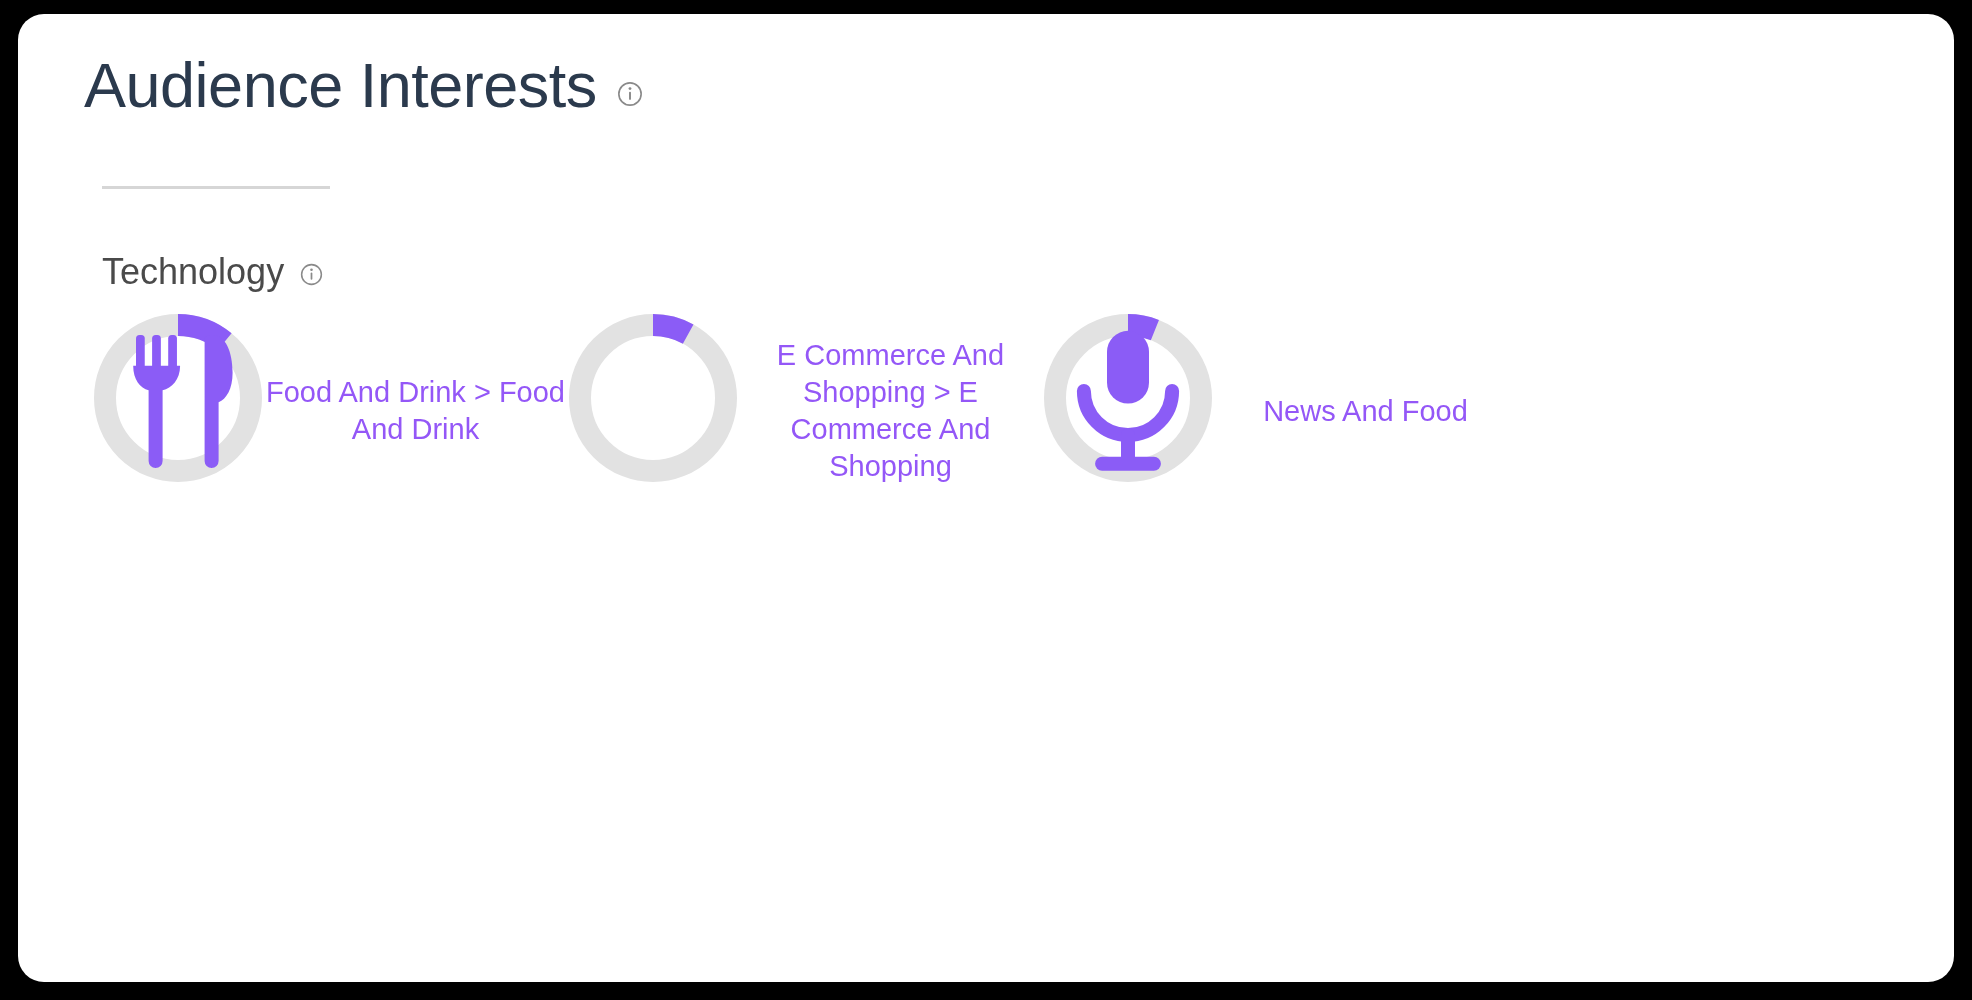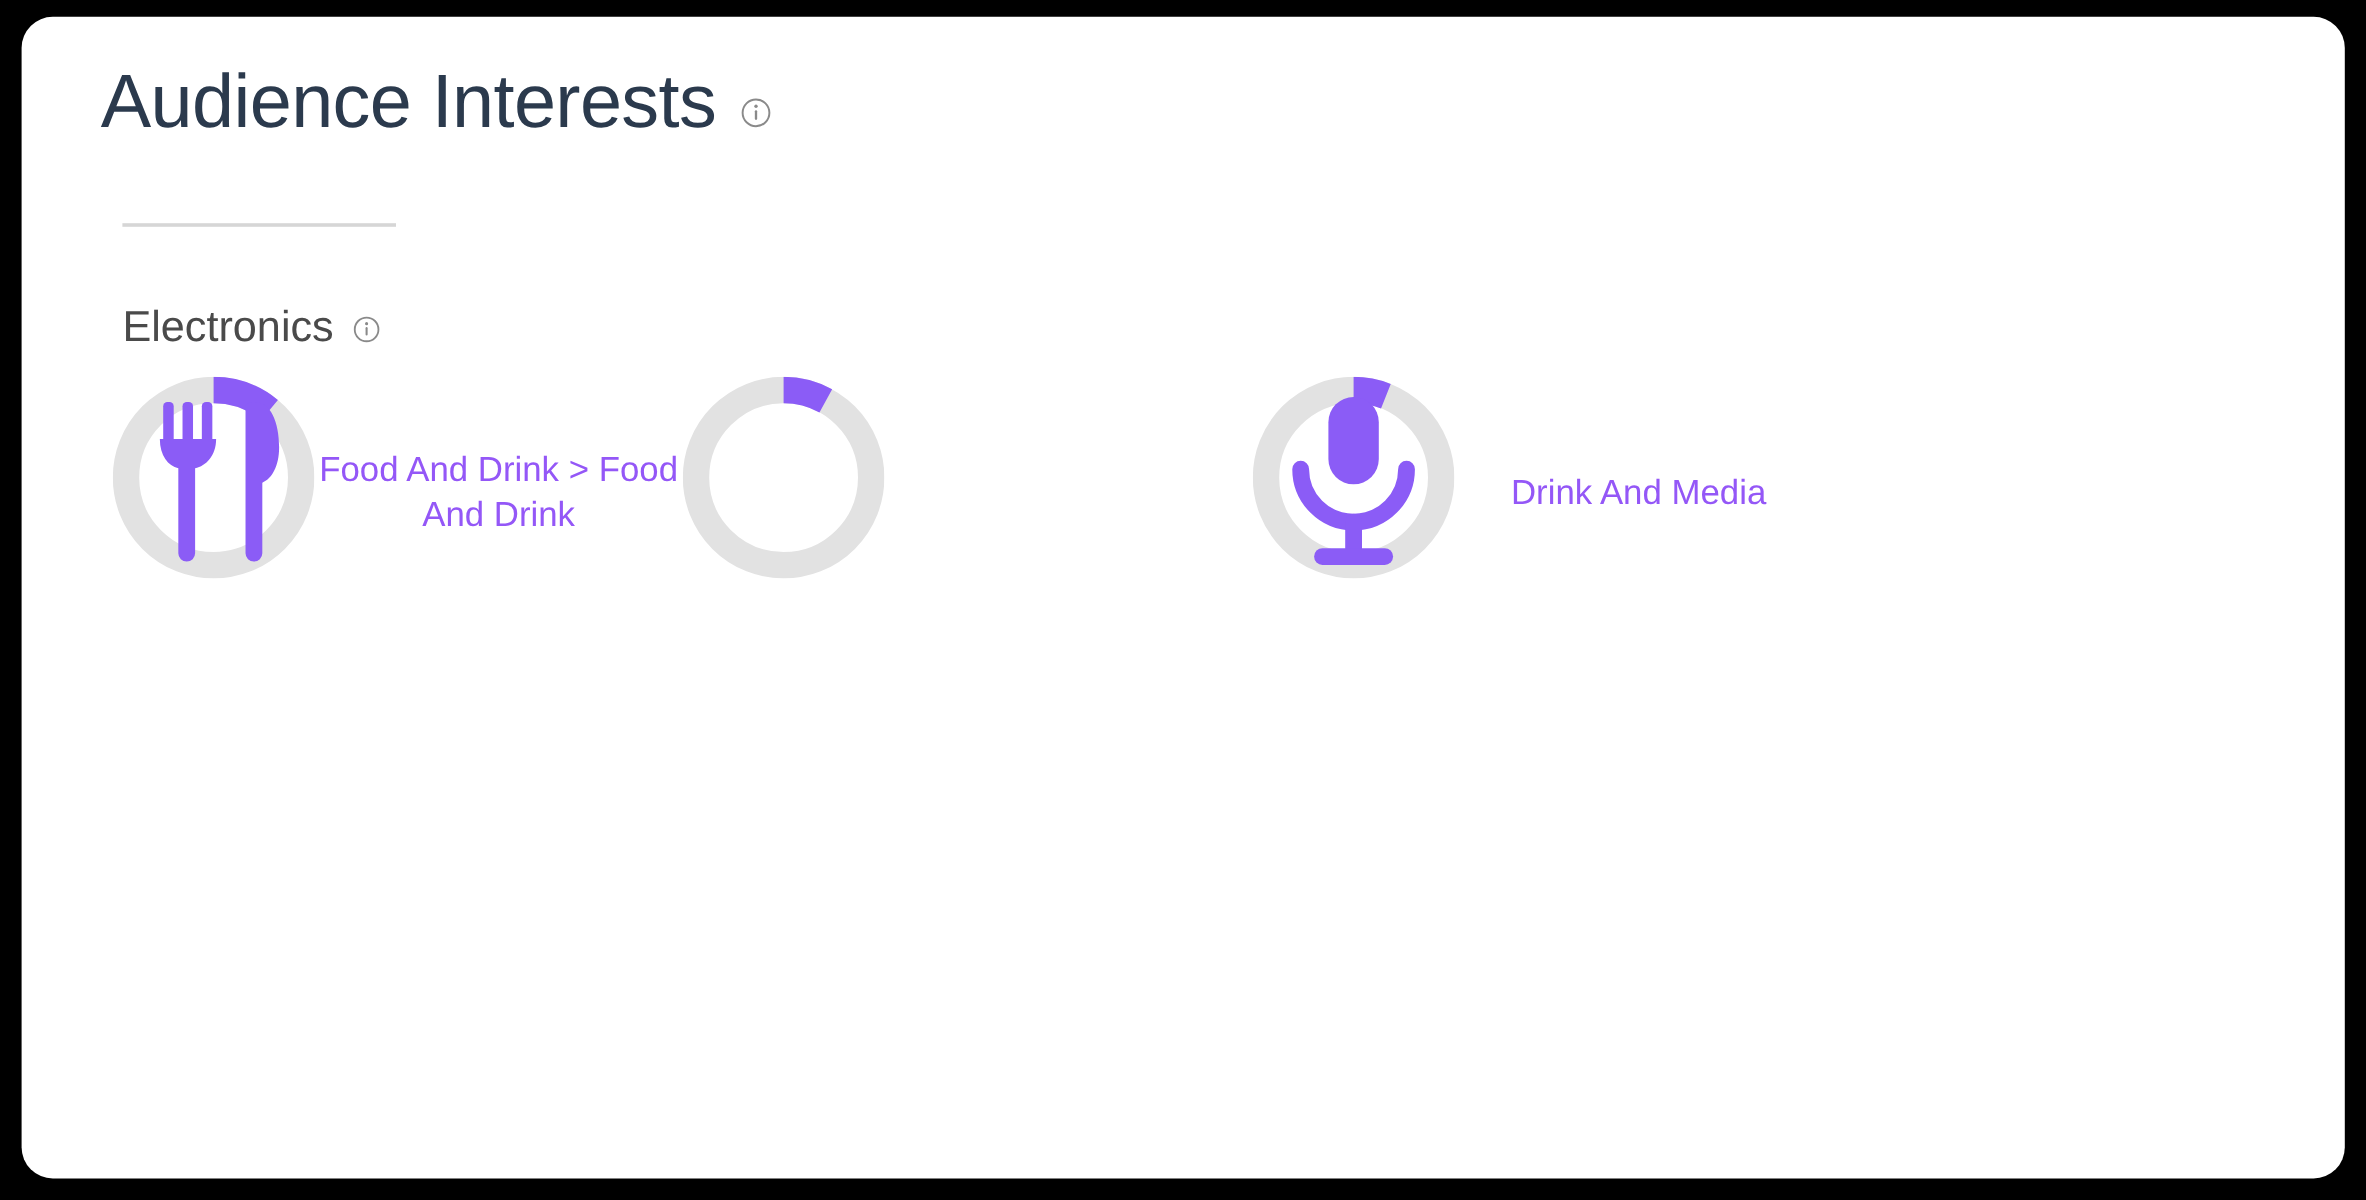--- a/index.html
+++ b/index.html
@@ -167,21 +167,21 @@
             <circle cx="12" cy="12" r="10.3" fill="none" stroke="#8a8a8a" stroke-width="1.5"></circle>
             <circle cx="12" cy="7" r="1.3" fill="#8a8a8a"></circle>
             <rect x="11.1" y="10" width="1.8" height="7.4" rx="0.9" fill="#8a8a8a"></rect>
           </svg>
         </span>
       </div>
 
       <div class="title-divider"></div>
 
       <div class="section-row">
-        <div class="section-title">Electronics</div>
+        <div class="section-title">Technology</div>
         <span class="info-icon small">
           <svg viewBox="0 0 24 24" width="23" height="23" aria-hidden="true">
             <circle cx="12" cy="12" r="10.3" fill="none" stroke="#8a8a8a" stroke-width="1.6"></circle>
             <circle cx="12" cy="7" r="1.35" fill="#8a8a8a"></circle>
             <rect x="11.1" y="10" width="1.8" height="7.4" rx="0.9" fill="#8a8a8a"></rect>
           </svg>
         </span>
       </div>
 
       <div class="cat-grid" id="cat-grid">
@@ -206,37 +206,38 @@
     <div class="cat-label">Food And Drink &gt; Food And Drink</div>
   </div>
           <div class="cat-item">
     <div class="donut-wrap">
       <svg viewBox="0 0 168 168">
         <circle cx="84" cy="84" r="73" fill="none" stroke="#e2e2e2" stroke-width="22"></circle>
         <circle cx="84" cy="84" r="73" fill="none" stroke="#8b5cf6" stroke-width="22" stroke-dasharray="36.69380219392878 421.978725230181" transform="rotate(-90 84 84)"></circle>
       </svg>
       <div class="donut-icon"></div>
     </div>
+    <div class="cat-label">E Commerce And Shopping &gt; E Commerce And Shopping</div>
   </div>
           <div class="cat-item">
     <div class="donut-wrap">
       <svg viewBox="0 0 168 168">
         <circle cx="84" cy="84" r="73" fill="none" stroke="#e2e2e2" stroke-width="22"></circle>
         <circle cx="84" cy="84" r="73" fill="none" stroke="#8b5cf6" stroke-width="22" stroke-dasharray="27.520351645446585 431.1521757786632" transform="rotate(-90 84 84)"></circle>
       </svg>
       <div class="donut-icon">
     <svg viewBox="0 0 24 24" width="48" height="48">
       <g fill="none" stroke="#8b5cf6" stroke-width="2" stroke-linecap="round">
         <rect x="9" y="2.4" width="6" height="10.4" rx="3" fill="#8b5cf6" stroke="none"></rect>
         <path d="M5.7 11.0a6.3 6.3 0 0 0 12.6 0"></path>
         <line x1="12" y1="17.3" x2="12" y2="21.2"></line>
         <line x1="8.3" y1="21.4" x2="15.7" y2="21.4"></line>
       </g>
     </svg>
               </div>
     </div>
-    <div class="cat-label">Drink And Media</div>
+    <div class="cat-label">News And Food</div>
   </div>
         </div>
 
     </div>
   </div>
 </div>
 
 </body></html>

